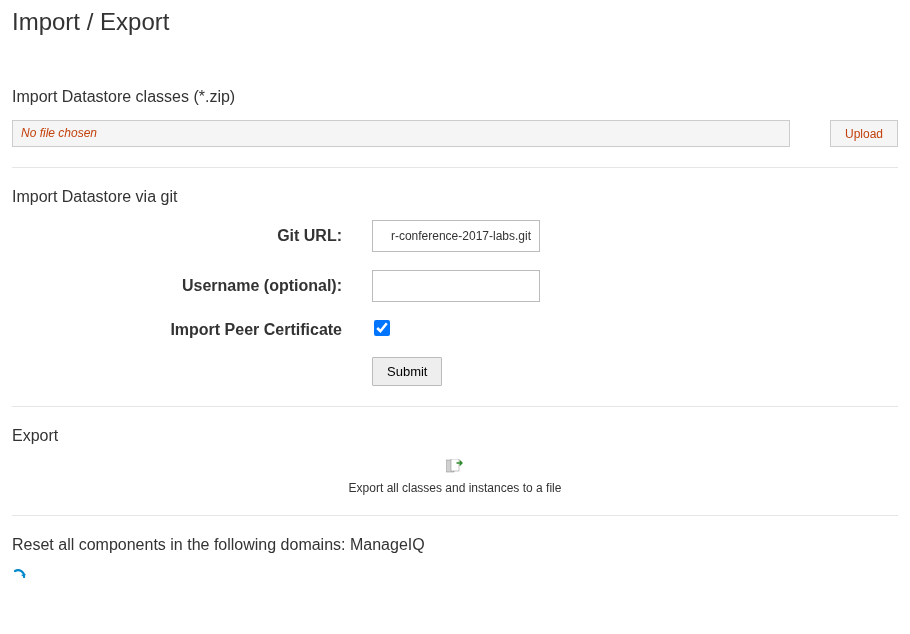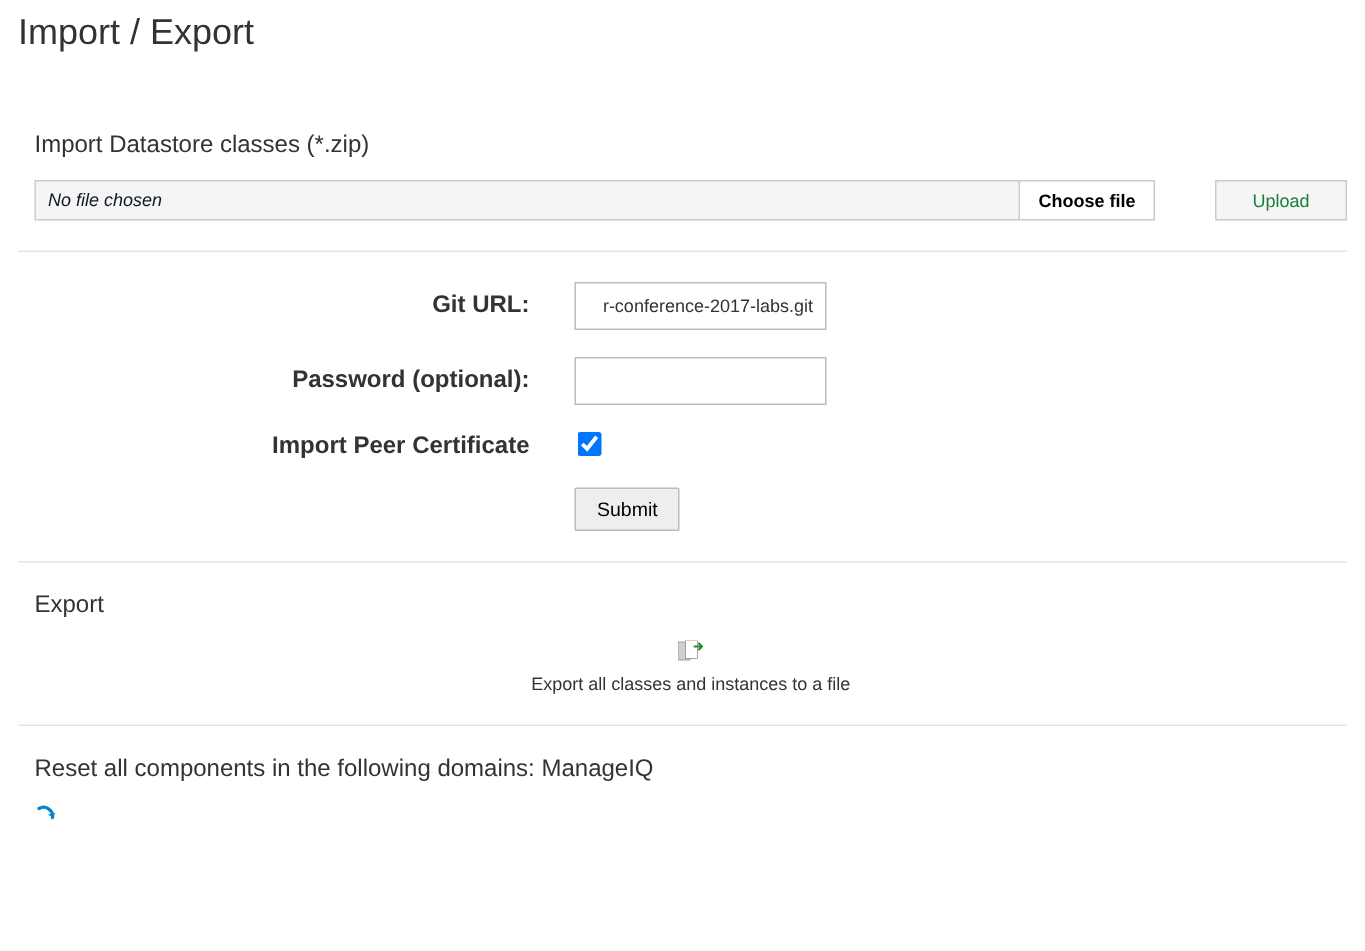--- a/index.html
+++ b/index.html
@@ -15,21 +15,20 @@
       padding: 8px 12px;
     }
     h1 {
       font-size: 24px;
       font-weight: 400;
       color: #333;
       margin-bottom: 52px;
     }
     .section {
       margin-bottom: 12px;
-      margin-left: 11px;
     }
     .section-title {
       font-size: 16px;
       font-weight: 400;
       color: #333;
       margin-bottom: 14px;
     }
     hr.divider {
       border: none;
       border-top: 1px solid #e5e5e5;
@@ -44,40 +43,40 @@
     .file-chooser {
       display: flex;
       flex: 1;
     }
     .file-display {
       flex: 1;
       border: 1px solid #ccc;
       background: #f5f5f5;
       padding: 5px 8px;
       font-style: italic;
-      color: #0f172a;
+      color: #c2410c;
       font-size: 12px;
       height: 27px;
     }
     .file-btn {
       border: 1px solid #ccc;
       border-left: none;
       background: #fff;
       padding: 5px 12px;
       font-size: 12px;
       font-weight: 600;
       cursor: pointer;
       height: 27px;
     }
     .upload-btn {
       border: 1px solid #ccc;
       background: #f5f5f5;
-      padding: 5px 24px;
-      font-size: 12px;
-      color: #15803d;
+      padding: 5px 14px;
+      font-size: 12px;
+      color: #c2410c;
       cursor: default;
       height: 27px;
     }
     
     .form-row {
       display: flex;
       align-items: center;
       margin-bottom: 18px;
     }
     .form-label {
@@ -144,44 +143,44 @@
 </head>
 <body>
 
 <h1>Import / Export</h1>
 
 <div class="section">
   <div class="section-title">Import Datastore classes (*.zip)</div>
   <div class="file-row">
     <div class="file-chooser">
       <div class="file-display">No file chosen</div>
-      <button class="file-btn">Choose file</button>
     </div>
     <button class="upload-btn">Upload</button>
   </div>
 </div>
 
 <hr class="divider">
 
 <div class="section">
+  <div class="section-title">Import Datastore via git</div>
 
   <div class="form-row">
     <div class="form-label">Git URL:</div>
     <div class="form-field">
       <input type="text" class="text-input" value="r-conference-2017-labs.git" style="">
     </div>
   </div>
 
-
-  <div class="form-row">
-    <div class="form-label">Password (optional):</div>
-    <div class="form-field">
-      <input type="password" class="text-input empty-left" value="" style="">
-    </div>
-  </div>
+  <div class="form-row">
+    <div class="form-label">Username (optional):</div>
+    <div class="form-field">
+      <input type="text" class="text-input empty-left" value="" style="">
+    </div>
+  </div>
+
 
   <div class="form-row">
     <div class="form-label">Import Peer Certificate</div>
     <div class="form-field">
       <input type="checkbox" class="checkbox" checked="" style="">
     </div>
   </div>
 
   <div class="form-row">
     <div class="form-label"></div>

